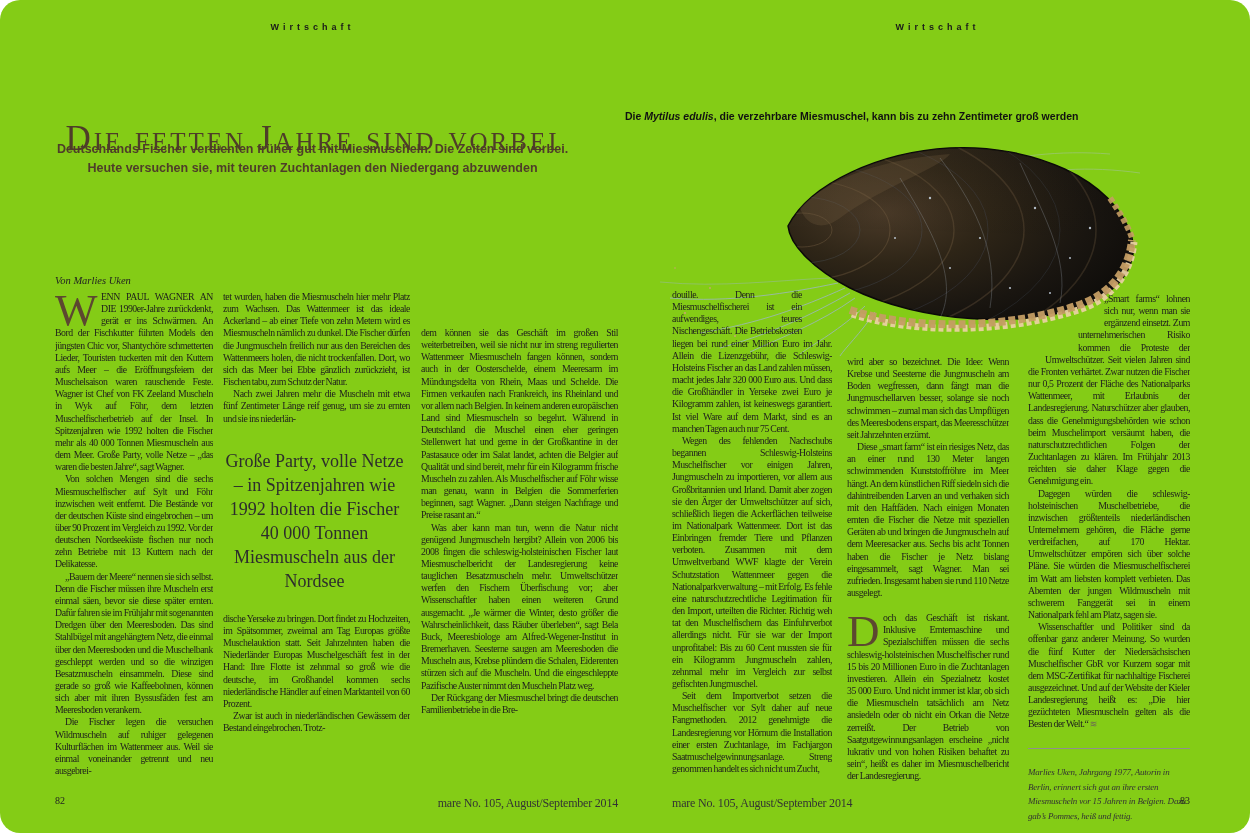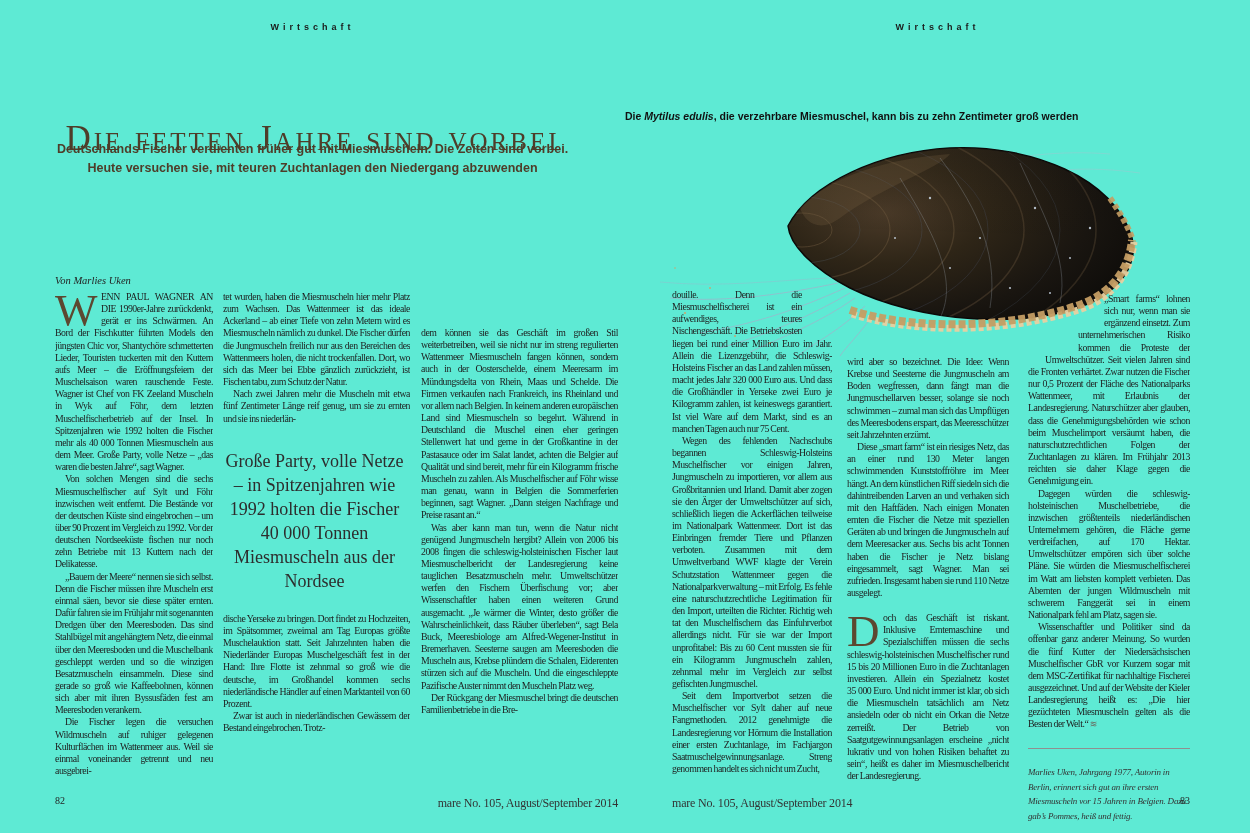--- a/index.html
+++ b/index.html
@@ -1,17 +1,17 @@
 <!DOCTYPE html>
 <html lang="de"><head>
 <meta charset="utf-8">
 <style>
   html,body{margin:0;padding:0;background:#ffffff;}
   body{width:1250px;height:833px;font-family:"Liberation Serif",serif;color:#1d1d1d;overflow:hidden;}
-  .spread{position:relative;width:1250px;height:833px;background:#5eead4;}
+  .spread{position:relative;width:1250px;height:833px;background:#84cc16;border-radius:20px;}
   .page{position:absolute;top:0;width:625px;height:833px;}
   .page-left{left:0;}
   .page-right{left:625px;}
 
   .kicker{position:absolute;top:22px;left:0;width:100%;text-align:center;
     font-family:"Liberation Sans",sans-serif;font-size:9px;font-weight:bold;
     letter-spacing:4px;color:#1a1a1a;}
 
   .title{position:absolute;top:96px;left:0;width:100%;text-align:center;
     font-variant:small-caps;font-size:35px;letter-spacing:3px;color:#4e3d29;font-weight:normal;}

